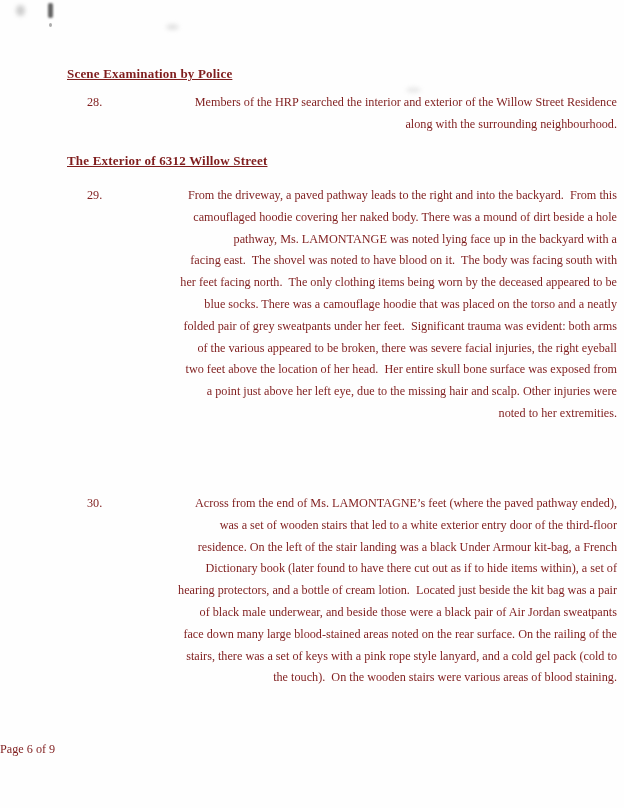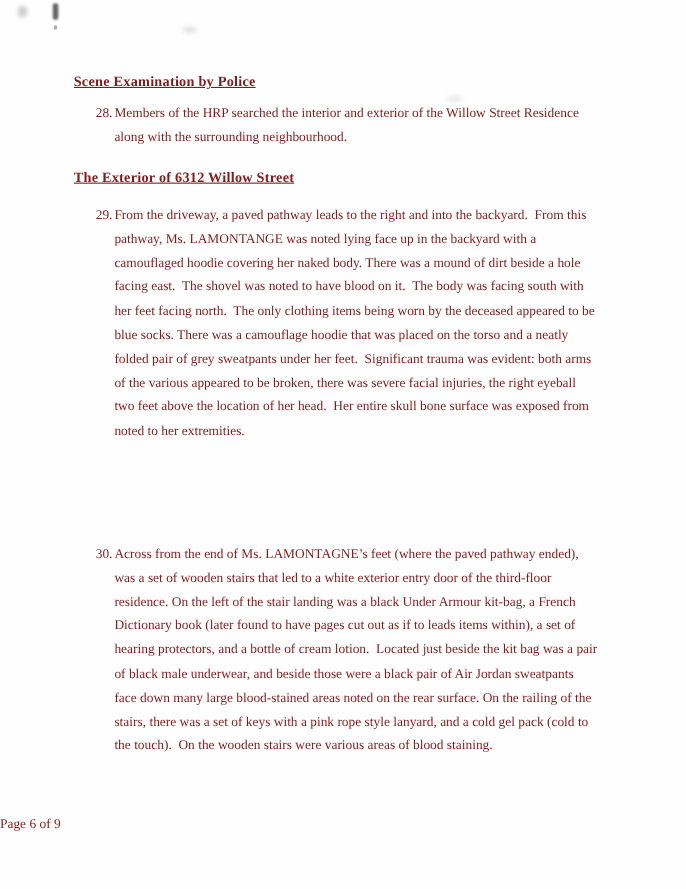--- a/index.html
+++ b/index.html
@@ -23,21 +23,21 @@
     letter-spacing: 0.2px;
     white-space: pre;
   }
   .list-item { position: absolute; left: 87px; width: 530px; }
   .num {
     position: absolute;
     left: 0; top: 0;
     font-size: 12.2px;
     line-height: 21.8px;
   }
-  .lines { margin-left: 17px; }
+  .lines { margin-left: 17px; text-align: right; }
   .tline {
     font-size: 12.2px;
     line-height: 21.8px;
     white-space: pre;
   }
   .footer {
     position: absolute;
     top: 741px;
     left: 0;
     width: 618px;
@@ -74,39 +74,40 @@
           <div class="tline">along with the surrounding neighbourhood.</div>
         </div>
     </div>
 
     <div class="heading" style="top:152px">The Exterior of 6312 Willow Street</div>
 
     <div class="list-item" style="top:185px">
       <span class="num">29.</span>
       <div class="lines">
           <div class="tline">From the driveway, a paved pathway leads to the right and into the backyard.  From this</div>
+          <div class="tline">camouflaged hoodie covering her naked body. There was a mound of dirt beside a hole</div>
           <div class="tline">pathway, Ms. LAMONTANGE was noted lying face up in the backyard with a</div>
-          <div class="tline">camouflaged hoodie covering her naked body. There was a mound of dirt beside a hole</div>
           <div class="tline">facing east.  The shovel was noted to have blood on it.  The body was facing south with</div>
           <div class="tline">her feet facing north.  The only clothing items being worn by the deceased appeared to be</div>
           <div class="tline">blue socks. There was a camouflage hoodie that was placed on the torso and a neatly</div>
           <div class="tline">folded pair of grey sweatpants under her feet.  Significant trauma was evident: both arms</div>
           <div class="tline">of the various appeared to be broken, there was severe facial injuries, the right eyeball</div>
           <div class="tline">two feet above the location of her head.  Her entire skull bone surface was exposed from</div>
+          <div class="tline">a point just above her left eye, due to the missing hair and scalp. Other injuries were</div>
           <div class="tline">noted to her extremities.</div>
         </div>
     </div>
 
     <div class="list-item" style="top:493px">
       <span class="num">30.</span>
       <div class="lines">
           <div class="tline">Across from the end of Ms. LAMONTAGNE’s feet (where the paved pathway ended),</div>
           <div class="tline">was a set of wooden stairs that led to a white exterior entry door of the third-floor</div>
           <div class="tline">residence. On the left of the stair landing was a black Under Armour kit-bag, a French</div>
-          <div class="tline">Dictionary book (later found to have pages cut out as if to leads items within), a set of</div>
+          <div class="tline">Dictionary book (later found to have there cut out as if to hide items within), a set of</div>
           <div class="tline">hearing protectors, and a bottle of cream lotion.  Located just beside the kit bag was a pair</div>
           <div class="tline">of black male underwear, and beside those were a black pair of Air Jordan sweatpants</div>
           <div class="tline">face down many large blood-stained areas noted on the rear surface. On the railing of the</div>
           <div class="tline">stairs, there was a set of keys with a pink rope style lanyard, and a cold gel pack (cold to</div>
           <div class="tline">the touch).  On the wooden stairs were various areas of blood staining.</div>
         </div>
     </div>
 
     <div class="footer">Page 6 of 9</div>
 

